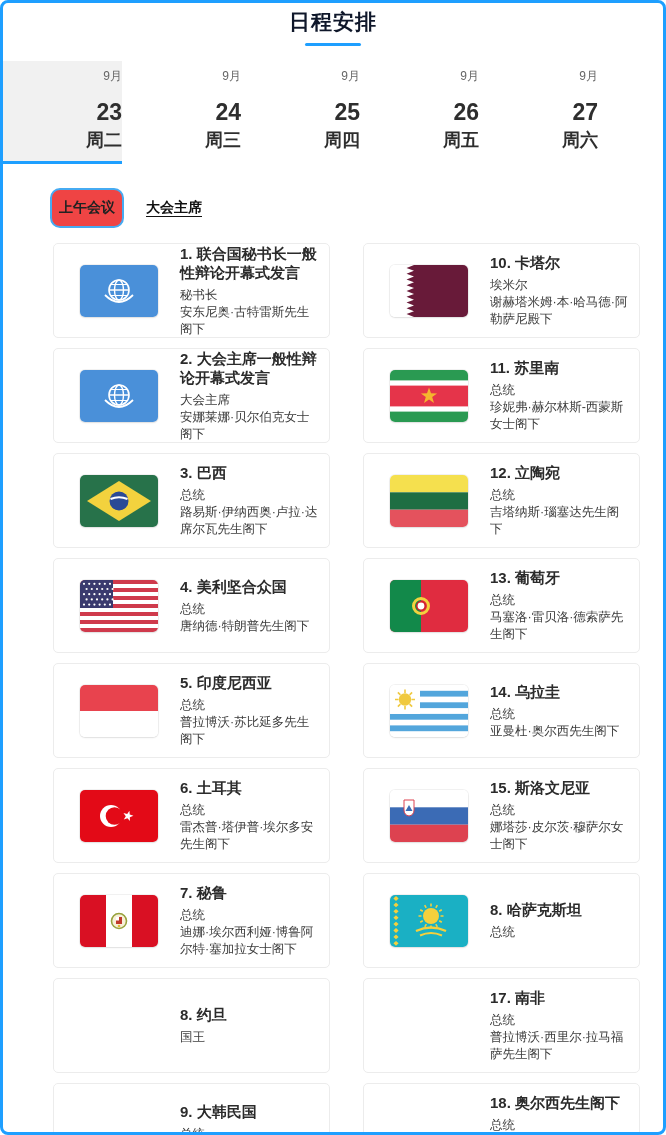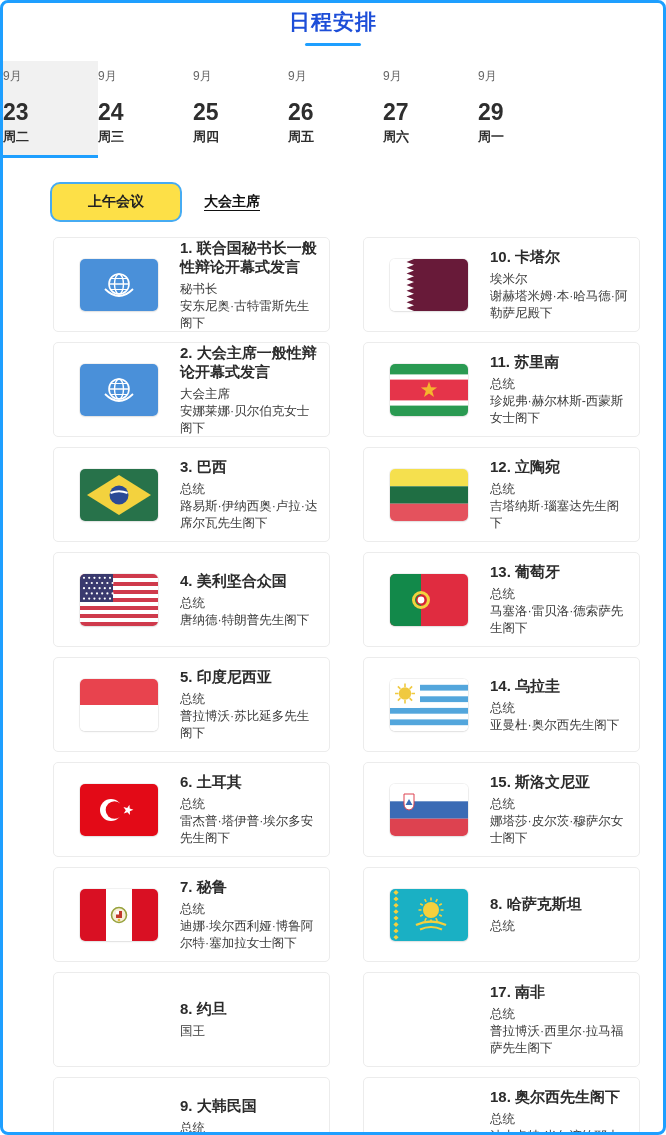--- a/index.html
+++ b/index.html
@@ -8,35 +8,35 @@
   body{
     font-family:"Liberation Sans","DejaVu Sans",sans-serif;
     background:#ffffff;
     border:3px solid var(--accent);
     border-radius:8px;
     overflow:hidden;
     color:#333;
   }
   
   .header{ text-align:center; padding-top:5px; }
-  .page-title{ font-size:21px; font-weight:bold; color:#1d4ed8; letter-spacing:1px; }
+  .page-title{ font-size:21px; font-weight:bold; color:#0f172a; letter-spacing:1px; }
   .title-underline{ width:56px; height:3px; background:var(--accent); margin:7px auto 0; border-radius:2px; }
   
   .date-strip{ display:flex; margin-top:15px; width:720px; }
-  .date-cell{ width:95px; flex:none; text-align:left; padding:7px 0 9px; cursor:pointer; }
+  .date-cell{ width:119px; flex:none; text-align:right; padding:7px 0 9px; cursor:pointer; }
   .date-cell.selected{ background:#f1f1f1; border-bottom:3px solid var(--accent); }
   .date-month{ font-size:12px; color:#666; }
   .date-day{ font-size:23px; font-weight:bold; color:#2e2e2e; margin-top:14px; }
-  .date-weekday{ font-size:13px; color:#2e2e2e; margin-top:2px; font-weight:600; }
+  .date-weekday{ font-size:18px; color:#2e2e2e; margin-top:2px; font-weight:600; }
   
   .tab-row{ display:flex; align-items:center; margin:24px 0 0 47px; gap:22px; }
   .tab-btn{
-    font-size:14px; color:#222; background:#fde047;
+    font-size:14px; color:#222; background:#ef4444;
     border:2px solid #46abf2; border-radius:10px;
-    padding:9px 36px; cursor:pointer; font-weight:600;
+    padding:9px 7px; cursor:pointer; font-weight:600;
     font-family:inherit;
   }
   .tab-link{
     font-size:14px; color:#111; font-weight:600;
     text-decoration:underline; text-underline-offset:4px; cursor:pointer;
   }
   
   .session-grid{ display:flex; gap:33px; margin:15px 0 0 50px; }
   .session-col{ display:flex; flex-direction:column; gap:10px; width:277px; }
   .session-card{

